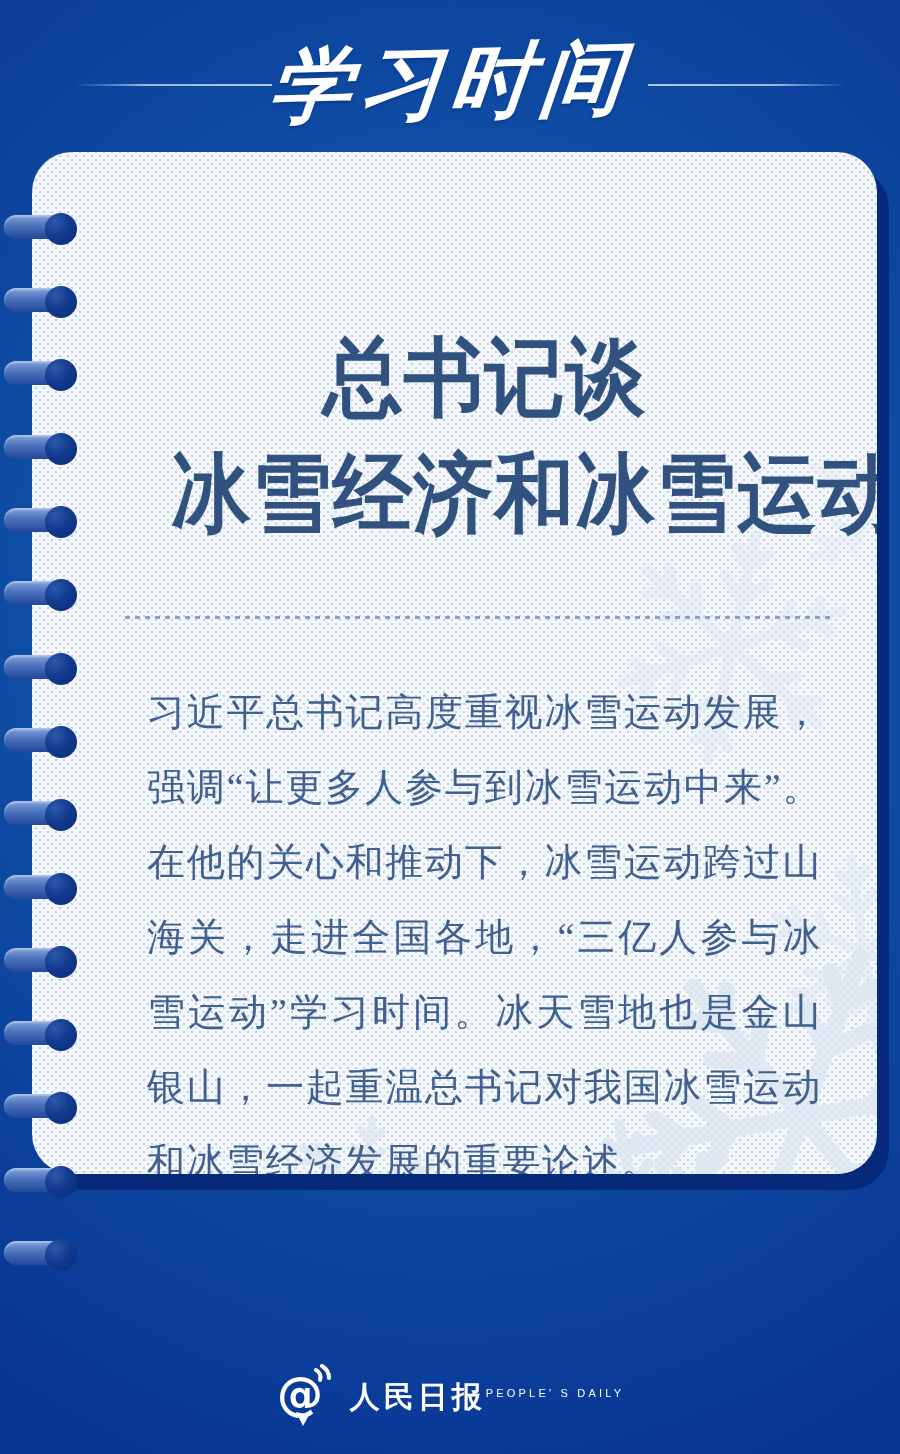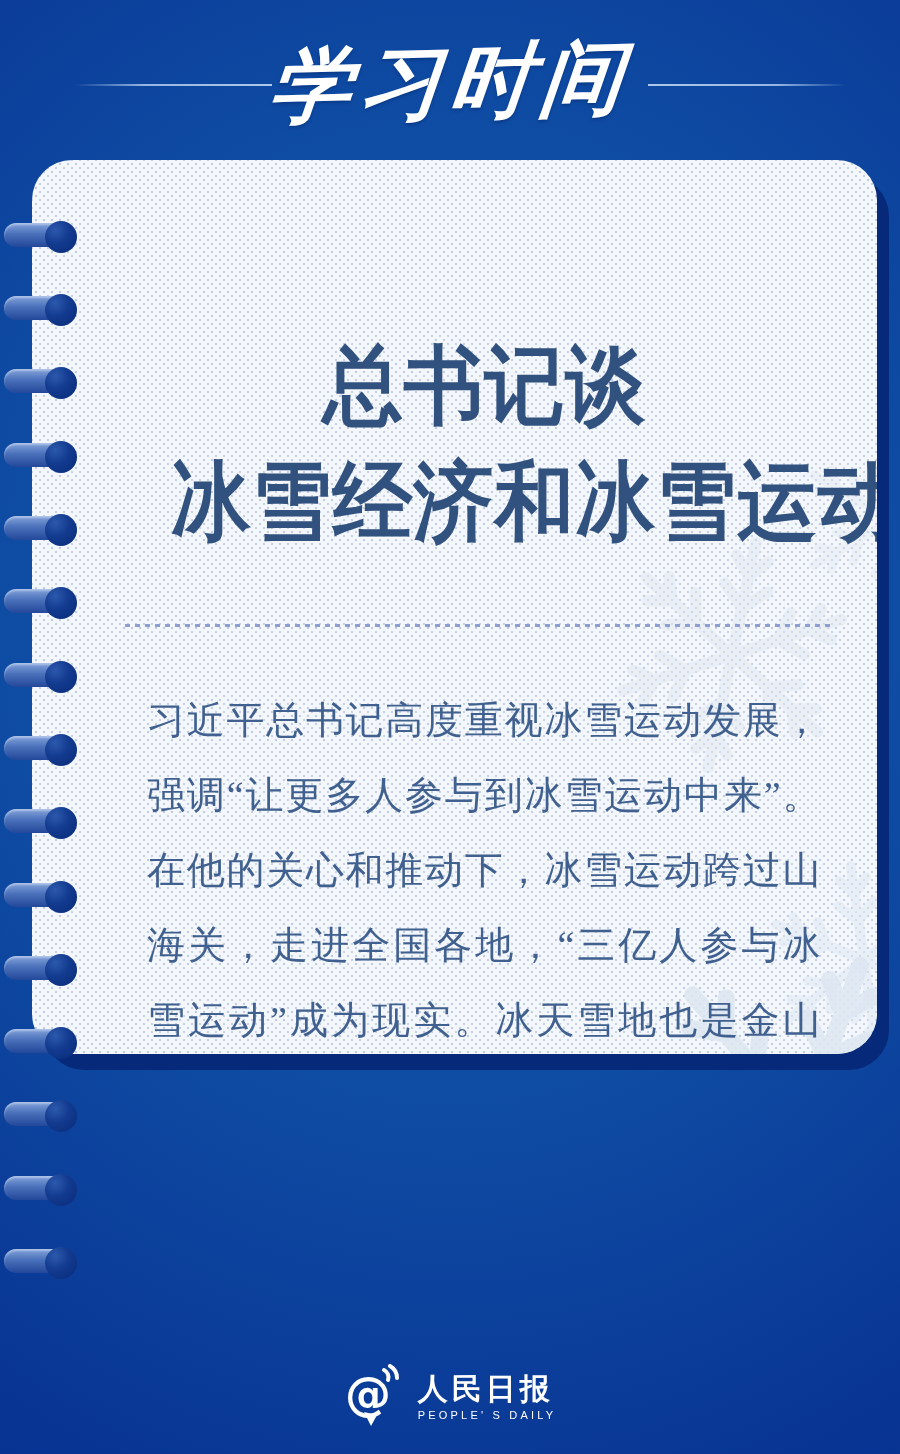--- a/index.html
+++ b/index.html
@@ -18,21 +18,21 @@
     font-size:82px;font-weight:900;font-style:italic;color:#ffffff;
     letter-spacing:8px;transform:skewX(-7deg) rotate(-1.5deg);
     text-shadow:0 2px 3px rgba(3,30,90,.35);
   }
   .hline{position:absolute;top:84px;height:2px;}
   .hline.left{left:75px;width:197px;background:linear-gradient(90deg,rgba(150,180,225,0),#97b6e2 35%,#aec8ec);}
   .hline.right{left:648px;width:198px;background:linear-gradient(90deg,#aec8ec,#97b6e2 65%,rgba(150,180,225,0));}
 
   
   .card{
-    position:absolute;left:32px;top:160px;width:845px;height:894px;
+    position:absolute;left:32px;top:152px;width:845px;height:1022px;
     border-radius:40px;
     background-color:#f3f6fa;
     background-image:
       radial-gradient(circle,#bfcbe0 1.1px, rgba(191,203,224,0) 1.4px),
       radial-gradient(circle,#c6d1e4 1.1px, rgba(198,209,228,0) 1.4px);
     background-size:8px 8px,8px 8px;
     background-position:0 0,4px 4px;
     box-shadow:12px 16px 0 #07297a;
   }
   .card-clip{position:absolute;inset:0;border-radius:40px;overflow:hidden;}
@@ -53,21 +53,21 @@
   
   .ring{position:absolute;z-index:3;left:-28px;width:64px;height:24px;border-radius:12px;
     background:linear-gradient(180deg,#85a4dc 0%,#4a71ba 45%,#23479a 100%);
     box-shadow:inset 0 2px 2px rgba(255,255,255,.35);}
   .ring::after{content:"";position:absolute;right:-9px;top:-2px;width:32px;height:32px;border-radius:50%;
     background:radial-gradient(circle at 32% 28%, #2c59ad 0%, #123a8e 45%, #092b7a 100%);}
 
   
   .footer{position:absolute;left:0;bottom:24px;width:900px;display:flex;justify-content:center;align-items:center;gap:10px;}
   .at-icon{width:64px;height:66px;flex:0 0 auto;}
-  .logo-text{display:flex;flex-direction:column;line-height:1;}
+  .logo-text{display:flex;flex-direction:row;line-height:1;}
   .logo-cn{font-size:30px;font-weight:bold;color:#ffffff;letter-spacing:4px;
     font-family:"Liberation Sans","DejaVu Sans",sans-serif;}
   .logo-en{margin-top:6px;font-size:11px;color:#ffffff;letter-spacing:3.2px;font-weight:normal;}
 </style>
 </head>
 <body>
 
 <div class="poster">
 
   <div class="header">
@@ -98,21 +98,21 @@
         <use href="#flake" transform="translate(770,965) scale(1.7) rotate(20)" opacity="0.85"></use>
         <use href="#flake" transform="translate(610,1080) scale(1.1) rotate(-12)" opacity="0.85"></use>
         <use href="#flake" transform="translate(330,1042) scale(0.75) rotate(8)" opacity="0.80"></use>
         <use href="#flake" transform="translate(515,1118) scale(0.95) rotate(28)" opacity="0.80"></use>
       </svg>
 
       <div class="content">
         <h2 class="card-title">总书记谈</h2>
         <h2 class="card-title">冰雪经济和冰雪运动</h2>
         <div class="divider"></div>
-        <p class="card-body">习近平总书记高度重视冰雪运动发展，强调“让更多人参与到冰雪运动中来”。在他的关心和推动下，冰雪运动跨过山海关，走进全国各地，“三亿人参与冰雪运动”成为现实。冰天雪地也是金山银山，一起重温总书记对我国冰雪运动和冰雪经济发展的重要论述。</p>
+        <p class="card-body">习近平总书记高度重视冰雪运动发展，强调“让更多人参与到冰雪运动中来”。在他的关心和推动下，冰雪运动跨过山海关，走进全国各地，“三亿人参与冰雪运动”学习时间。冰天雪地也是金山银山，一起重温总书记对我国冰雪运动和冰雪经济发展的重要论述。</p>
       </div>
     </div>
 
     <div class="ring" style="top:63px"></div>
     <div class="ring" style="top:136px"></div>
     <div class="ring" style="top:209px"></div>
     <div class="ring" style="top:283px"></div>
     <div class="ring" style="top:356px"></div>
     <div class="ring" style="top:429px"></div>
     <div class="ring" style="top:503px"></div>

